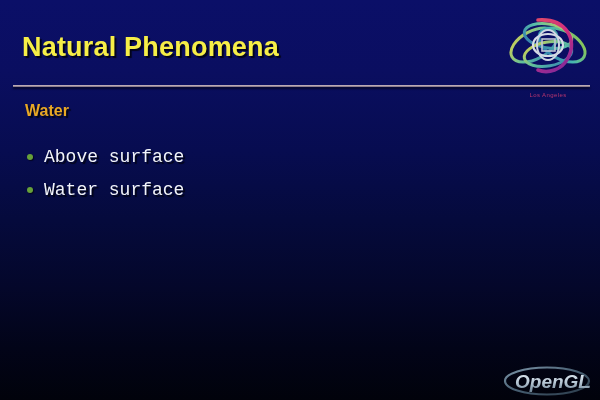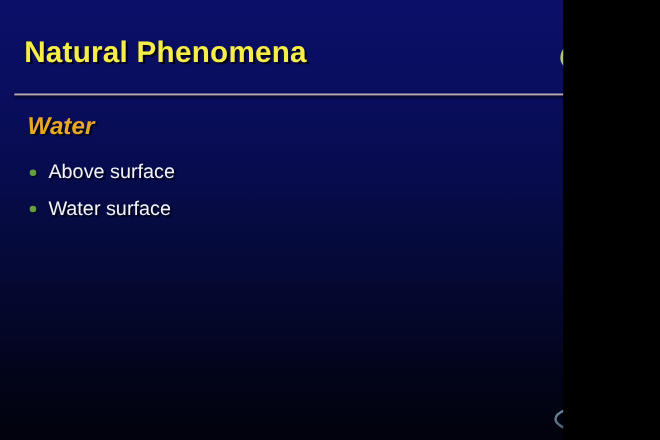--- a/index.html
+++ b/index.html
@@ -6,21 +6,21 @@
   html, body {
     margin: 0;
     padding: 0;
     background: #000;
   }
   body {
     font-family: "Liberation Sans", sans-serif;
   }
   #slide {
     position: relative;
-    width: 512px;
+    width: 600px;
     height: 400px;
     overflow: hidden;
     background: linear-gradient(to bottom,
         #0b0f68 0%,
         #0a0e60 18%,
         #070c50 38%,
         #050a3c 55%,
         #04072a 72%,
         #020418 87%,
         #01020b 100%);
@@ -48,37 +48,37 @@
     height: 2px;
     background: linear-gradient(to bottom, #b9a9b5 0%, #b9a9b5 55%, #5a4a58 100%);
     box-shadow: 0 2px 2px rgba(0,0,0,0.55);
   }
 
   
   #subhead {
     position: absolute;
     left: 25px;
     top: 102px;
-    font-size: 22px;
+    font-size: 16px;
     font-weight: bold;
-    font-style: italic;
     color: #e8a824;
     text-shadow: 2px 2px 1px rgba(0,0,0,0.7);
     white-space: nowrap;
   }
   #bullets {
     position: absolute;
     left: 27px;
     top: 140px;
     width: 420px;
   }
   .bullet-row {
     display: flex;
     align-items: center;
     height: 33px;
+    font-family: Liberation Mono, monospace;
   }
   .bullet-dot {
     width: 6px;
     height: 6px;
     border-radius: 50%;
     background: #67a03a;
     margin-right: 11px;
     flex: 0 0 auto;
     box-shadow: 1px 1px 1px rgba(0,0,0,0.6);
   }

